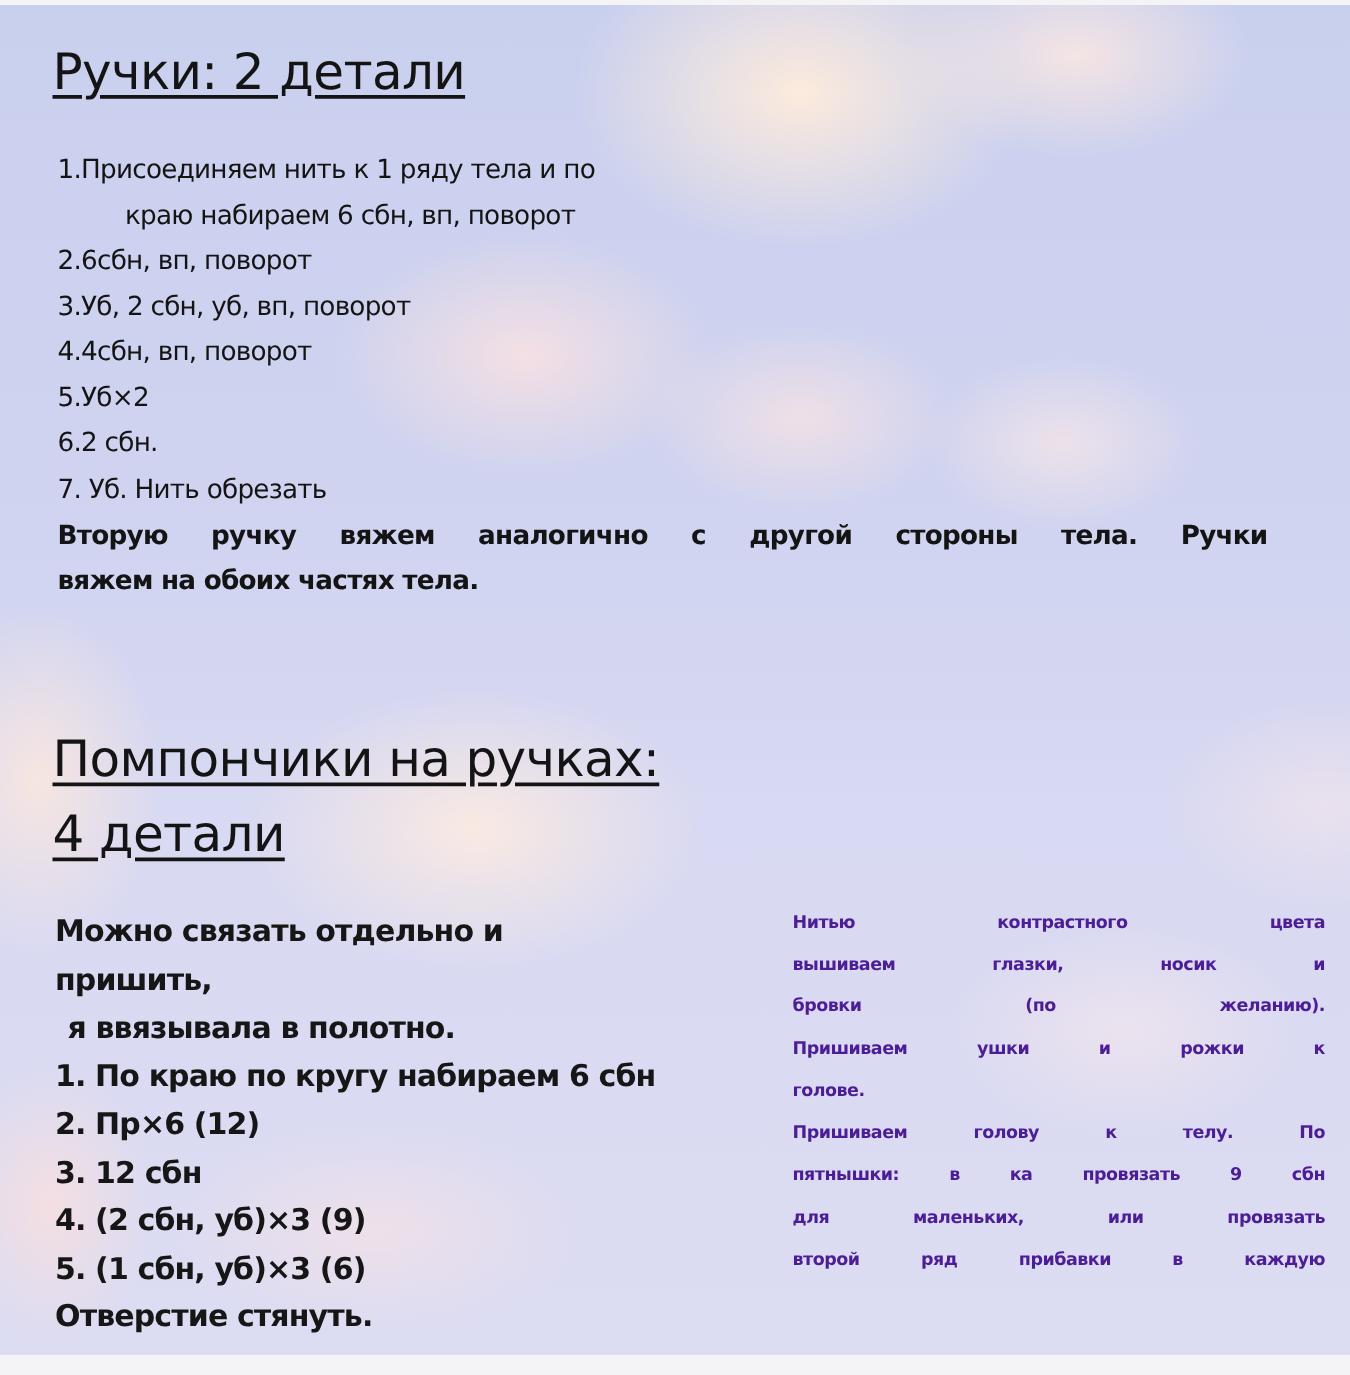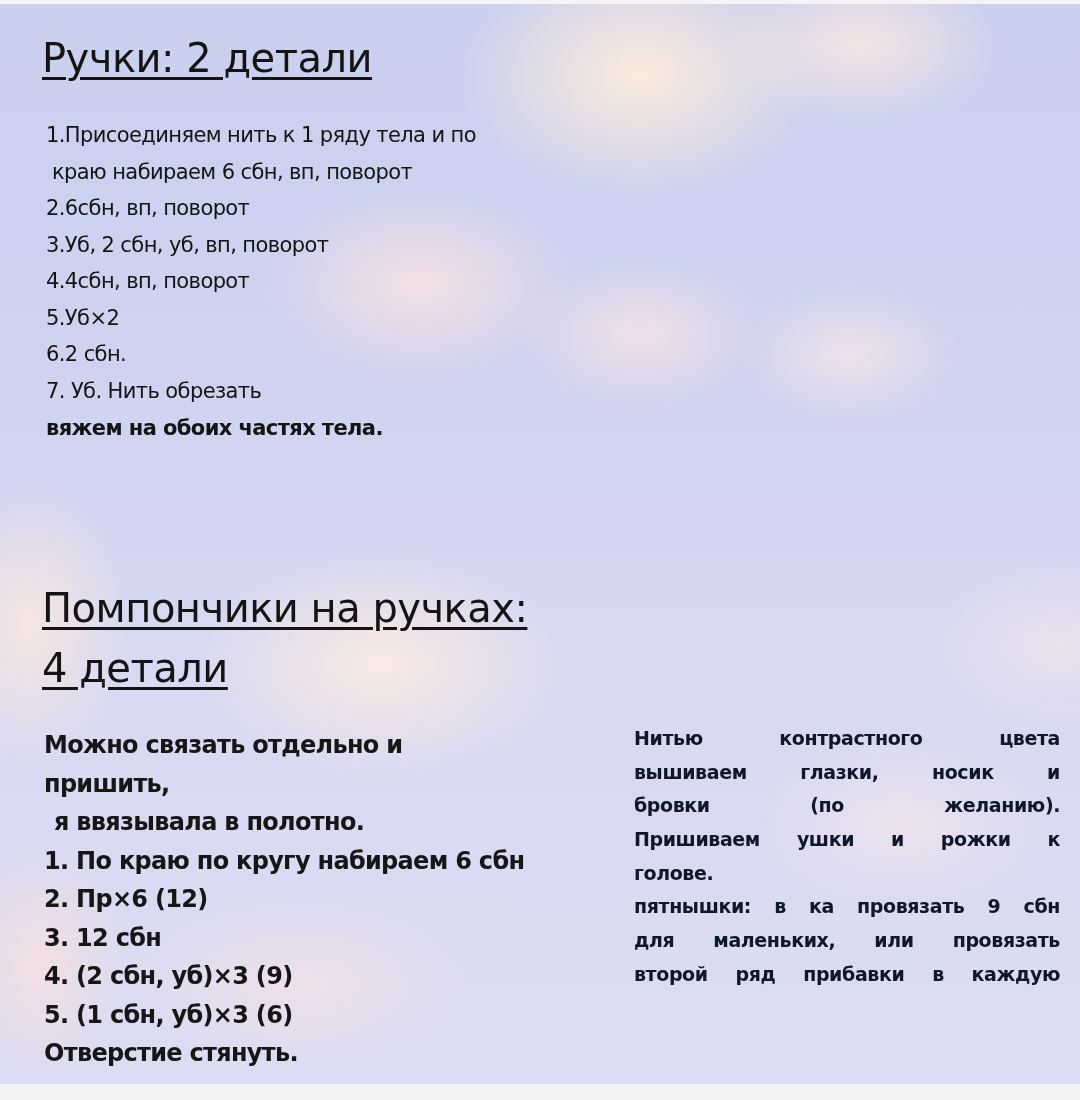--- a/index.html
+++ b/index.html
@@ -66,21 +66,21 @@
       top: 117px;
       font-size: 21px;
       font-weight: normal;
       letter-spacing: -0.6px;
       line-height: 36.5px;
       margin: 0;
       padding: 0;
       list-style: none;
     }
     .steps li { white-space: nowrap; }
-    .steps li.indent { padding-left: 6px; }
+    .steps li.indent { padding-left: 6px; margin-left: 48px; }
     .para {
       position: absolute;
       left: 46px;
       width: 968px;
       font-size: 21px;
       font-weight: bold;
       letter-spacing: -0.6px;
       line-height: 36px;
       margin: 0;
     }
@@ -102,25 +102,25 @@
       list-style: none;
       color: #161616;
     }
     .left-col li { white-space: nowrap; }
     .left-col li.indent { padding-left: 10px; }
     .right-col {
       position: absolute;
       left: 634px;
       top: 722px;
       width: 426px;
-      font-size: 19px;
+      font-size: 14px;
       font-weight: bold;
       letter-spacing: -0.4px;
       line-height: 33.7px;
-      color: #0f172a;
+      color: #4c1d95;
     }
     .right-col .line {
       display: block;
       text-align: justify;
       text-align-last: justify;
       white-space: nowrap;
       height: 33.7px;
     }
     .right-col .line.last {
       text-align-last: left;
@@ -141,20 +141,21 @@
       <li class="indent">краю набираем 6 сбн, вп, поворот</li>
       <li>2.6сбн, вп, поворот</li>
       <li>3.Уб, 2 сбн, уб, вп, поворот</li>
       <li>4.4сбн, вп, поворот</li>
       <li>5.Уб×2</li>
       <li>6.2 сбн.</li>
       <li>7. Уб. Нить обрезать</li>
     </ul>
 
     <div class="para" style="top:410px;">
+      <span class="justify-line">Вторую ручку вяжем аналогично с другой стороны тела. Ручки</span>
       <span style="display:block;">вяжем на обоих частях тела.</span>
     </div>
 
 
     <h2 class="h-title" style="top:588px;">Помпончики на ручках:</h2>
     <h2 class="h-title" style="top:648px;">4 детали</h2>
 
     <ul class="left-col">
       <li>Можно связать отдельно и</li>
       <li>пришить,</li>
@@ -166,19 +167,20 @@
       <li>5. (1 сбн, уб)×3 (6)</li>
       <li>Отверстие стянуть.</li>
     </ul>
 
     <div class="right-col">
       <span class="line">Нитью контрастного цвета</span>
       <span class="line">вышиваем глазки, носик и</span>
       <span class="line">бровки (по желанию).</span>
       <span class="line">Пришиваем ушки и рожки к</span>
       <span class="line last">голове.</span>
+      <span class="line">Пришиваем голову к телу. По</span>
       <span class="line">пятнышки: в ка провязать 9 сбн</span>
       <span class="line">для маленьких, или провязать</span>
       <span class="line">второй ряд прибавки в каждую</span>
     </div>
 
   </div>
 </div>
 
 </body></html>

